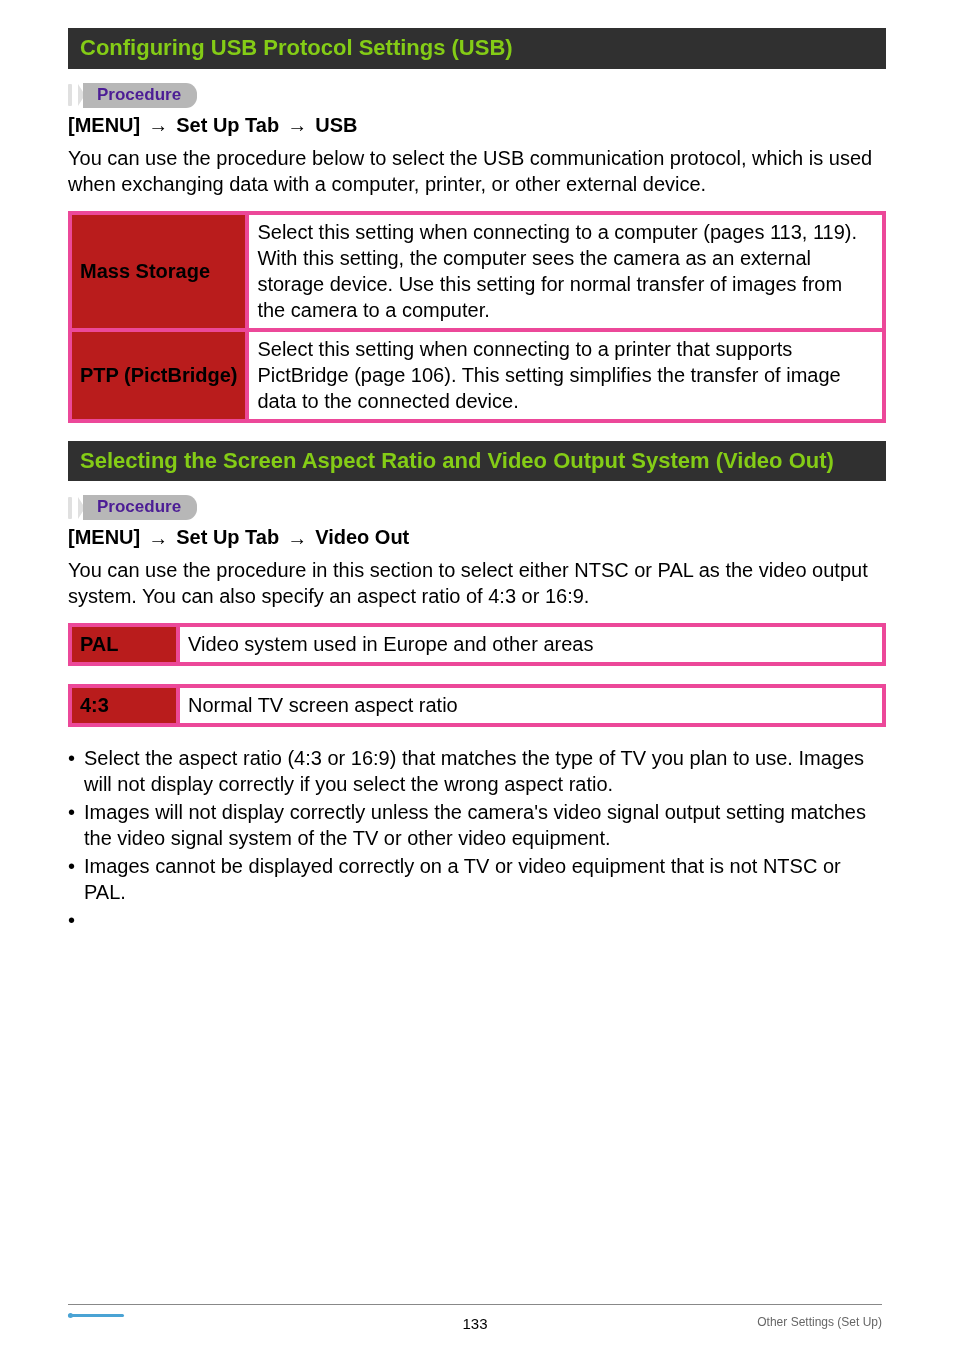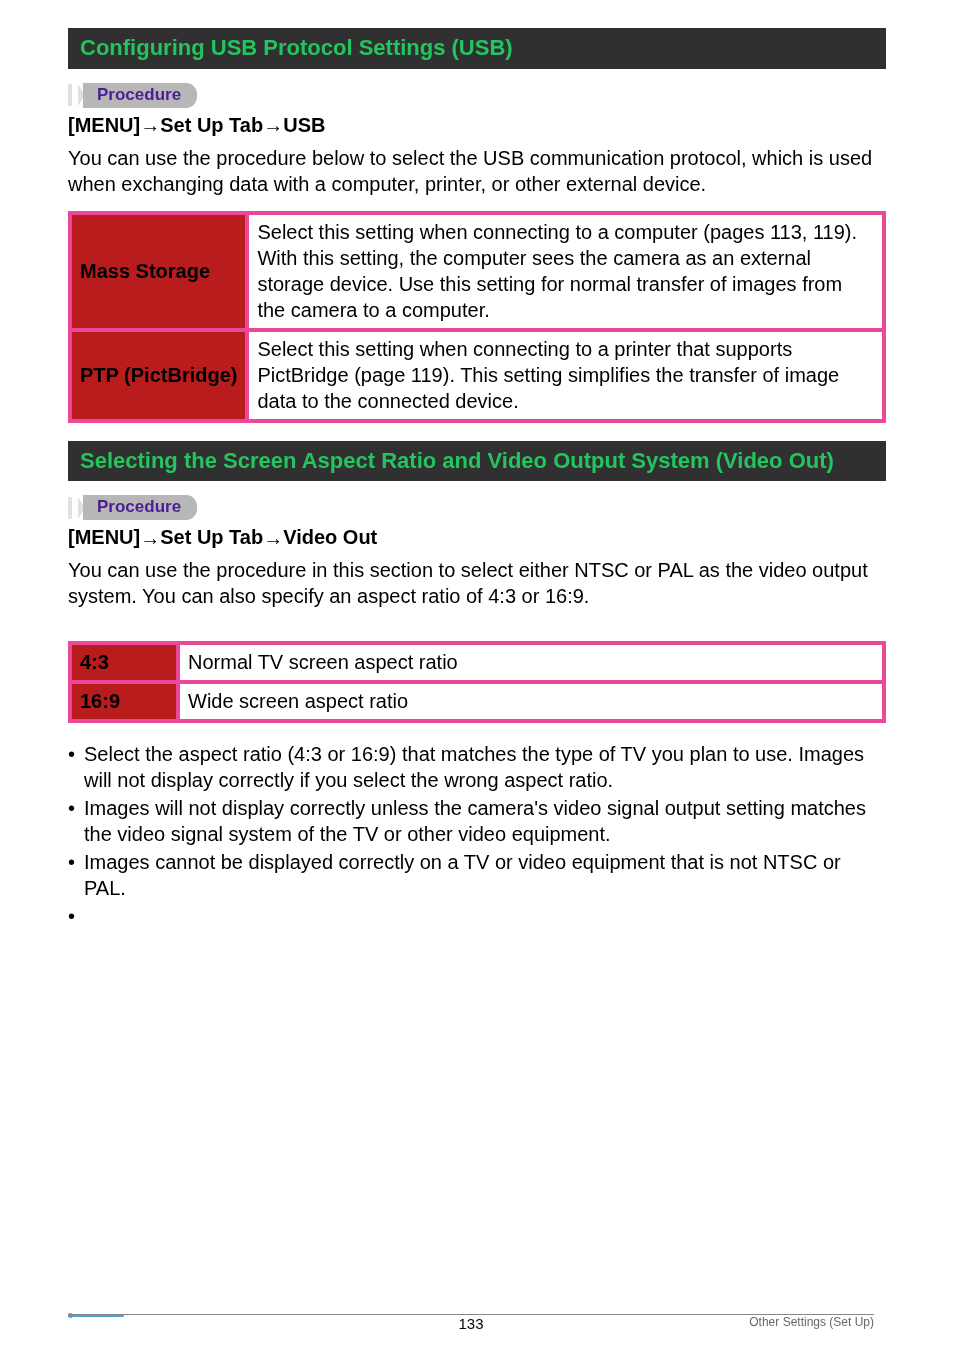--- a/index.html
+++ b/index.html
@@ -16,21 +16,21 @@
   }
   .page {
     width: var(--page-width);
     height: var(--page-height);
     position: relative;
     box-sizing: border-box;
     padding: 28px 68px 0 68px;
   }
   .section-bar {
     background: #303030;
-    color: #22c55e;
+    color: #84cc16;
     font-size: 22px;
     font-weight: bold;
     padding: 6px 12px 7px 12px;
     line-height: 1.25;
     margin-bottom: 14px;
   }
   .proc-row {
     display: flex;
     align-items: center;
     margin-bottom: 6px;
@@ -58,20 +58,21 @@
     border-top-right-radius: 11px;
     border-bottom-right-radius: 11px;
   }
   .menu-path {
     font-weight: bold;
     font-size: 20px;
     margin: 6px 0 8px 0;
     display: flex;
     align-items: center;
     flex-wrap: wrap;
+    gap: 8px;
   }
   .arrow {
     display: inline-block;
     font-size: 20px;
     line-height: 1;
   }
   .body-text {
     font-size: 20px;
     line-height: 1.3;
     margin: 4px 0 14px 0;
@@ -106,23 +107,23 @@
     display: flex;
     margin-bottom: 2px;
   }
   .bullets li .dot {
     flex: 0 0 16px;
   }
   .footer {
     position: absolute;
     bottom: 28px;
     left: 68px;
-    right: 80px;
+    right: 72px;
     border-top: 1px solid #888;
-    padding-top: 0;
+    padding-top: 10px;
     display: flex;
     font-size: 12px;
     color: #666;
   }
   .footer .pagenum {
     position: absolute;
     left: 50%;
     transform: translateX(-50%);
     font-size: 15px;
     color: #000;
@@ -172,21 +173,21 @@
   <p class="body-text">You can use the procedure below to select the USB communication protocol, which is used when exchanging data with a computer, printer, or other external device.</p>
 
   <table class="datatable">
     <tbody>
         <tr>
       <th>Mass Storage</th>
       <td>Select this setting when connecting to a computer (pages 113, 119). With this setting, the computer sees the camera as an external storage device. Use this setting for normal transfer of images from the camera to a computer.</td>
     </tr>
     <tr>
       <th>PTP (PictBridge)</th>
-      <td>Select this setting when connecting to a printer that supports PictBridge (page 119). This setting simplifies the transfer of image data to the connected device.</td>
+      <td>Select this setting when connecting to a printer that supports PictBridge (page 106). This setting simplifies the transfer of image data to the connected device.</td>
     </tr>
   </tbody>
     </table>
 
   <div class="section-bar">Selecting the Screen Aspect Ratio and Video Output System (Video Out)</div>
 
   <div class="proc-row">
     <div class="proc-bar"></div>
     <div class="proc-chevron"></div>
     <div class="proc-pill">Procedure</div>
@@ -197,33 +198,33 @@
     <span class="arrow">→</span>
     <span>Set Up Tab</span>
     <span class="arrow">→</span>
     <span>Video Out</span>
   </div>
 
   <p class="body-text">You can use the procedure in this section to select either NTSC or PAL as the video output system. You can also specify an aspect ratio of 4:3 or 16:9.</p>
 
   <table class="datatable thin-table">
     <tbody>
+    <tr>
+      <th>PAL</th>
+      <td>Video system used in Europe and other areas</td>
+    </tr>
   </tbody>
     </table>
 
   <table class="datatable thin-table">
     <tbody>
         <tr>
       <th>4:3</th>
       <td>Normal TV screen aspect ratio</td>
     </tr>
-    <tr>
-      <th>16:9</th>
-      <td>Wide screen aspect ratio</td>
-    </tr>
   </tbody>
     </table>
 
   <ul class="bullets">
     <li>
       <span class="dot">•</span>
       <span>Select the aspect ratio (4:3 or 16:9) that matches the type of TV you plan to use. Images will not display correctly if you select the wrong aspect ratio.</span>
     </li>
     <li>
       <span class="dot">•</span>

